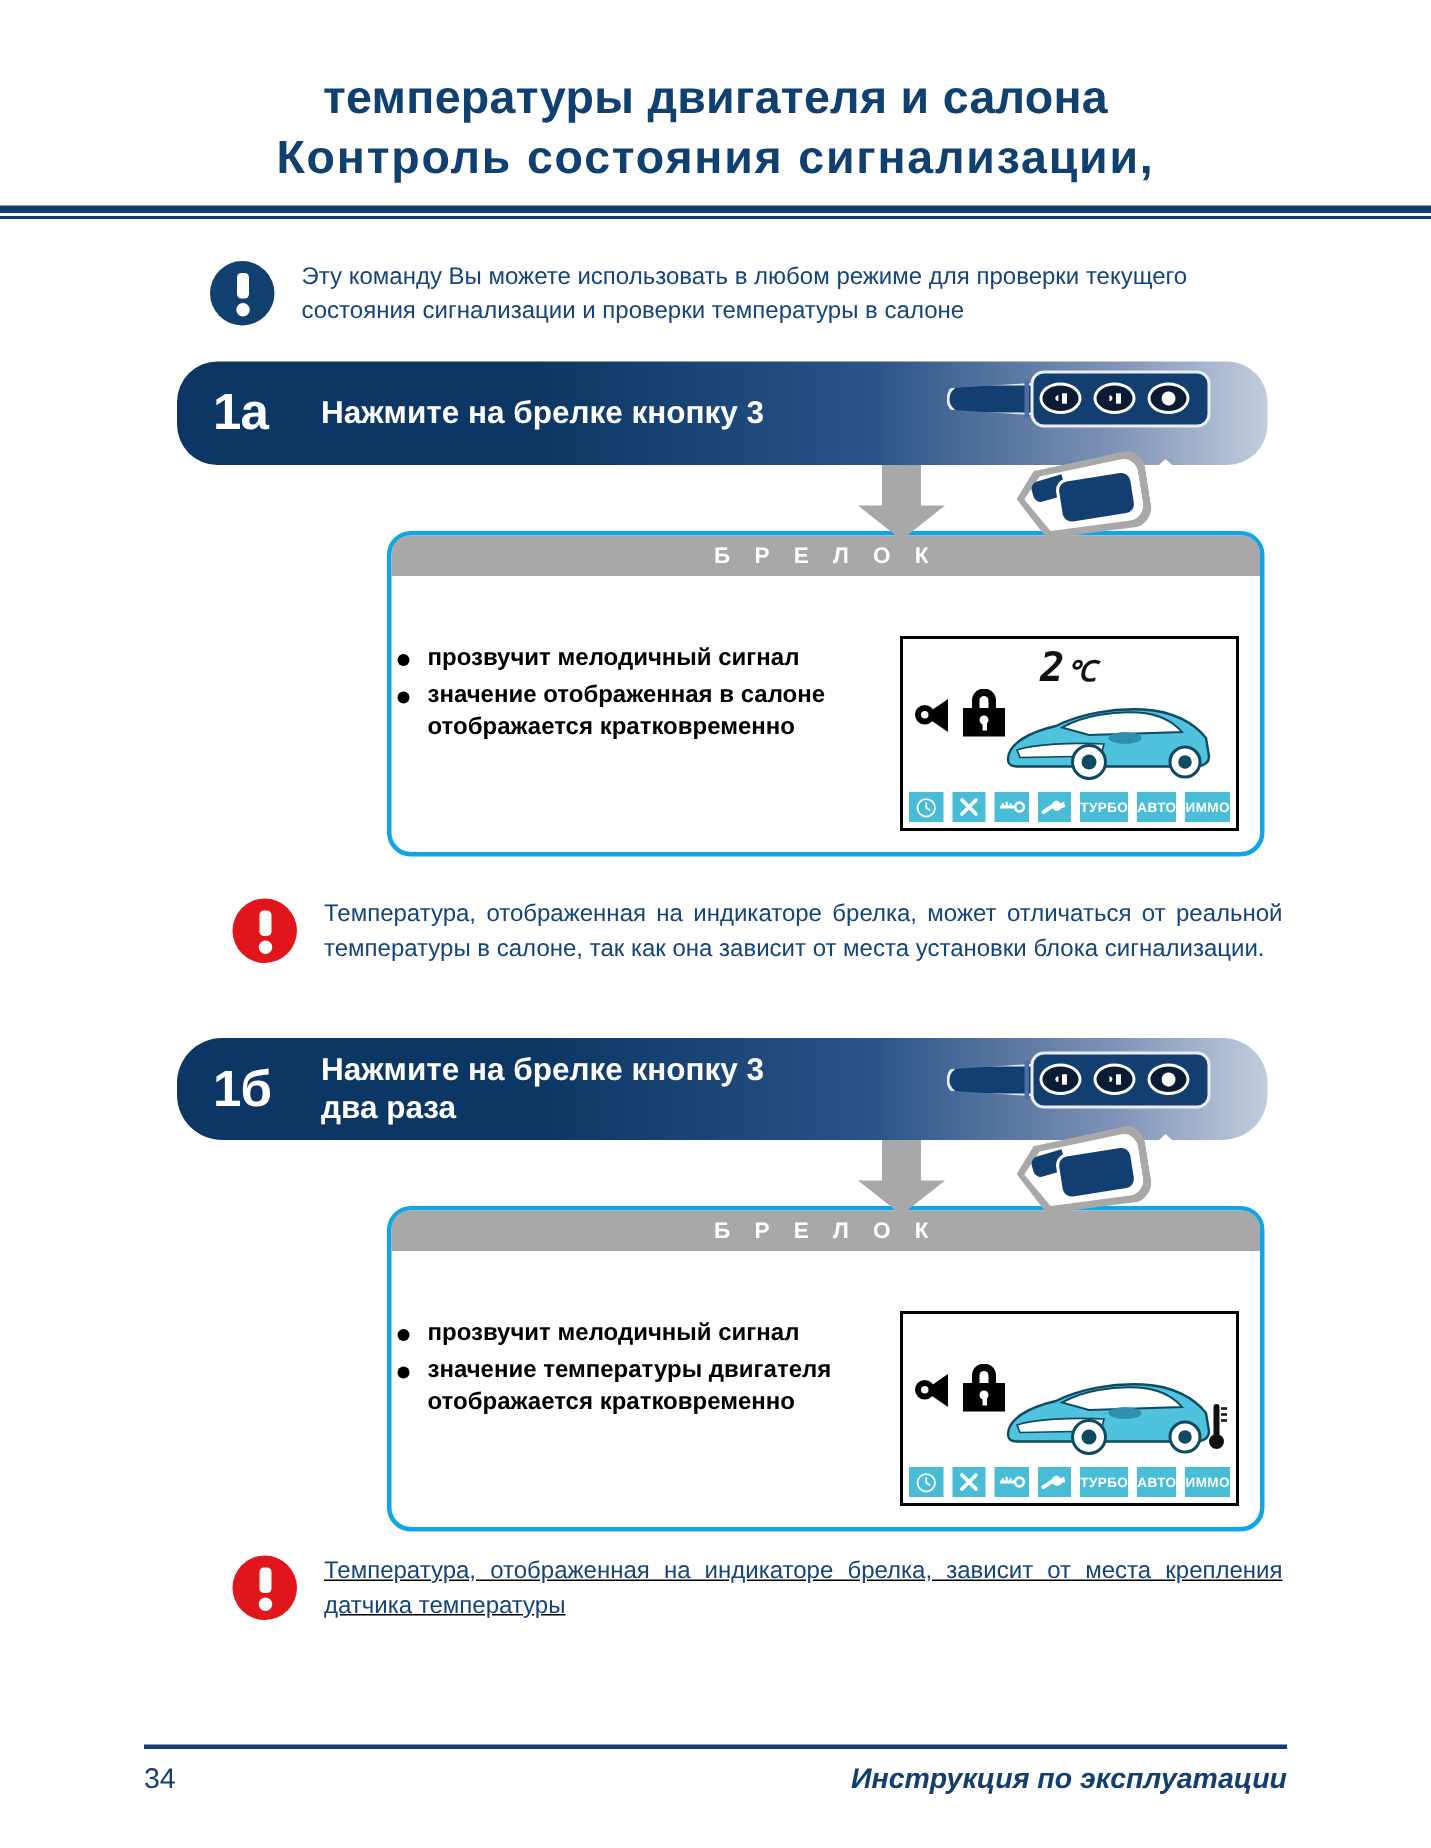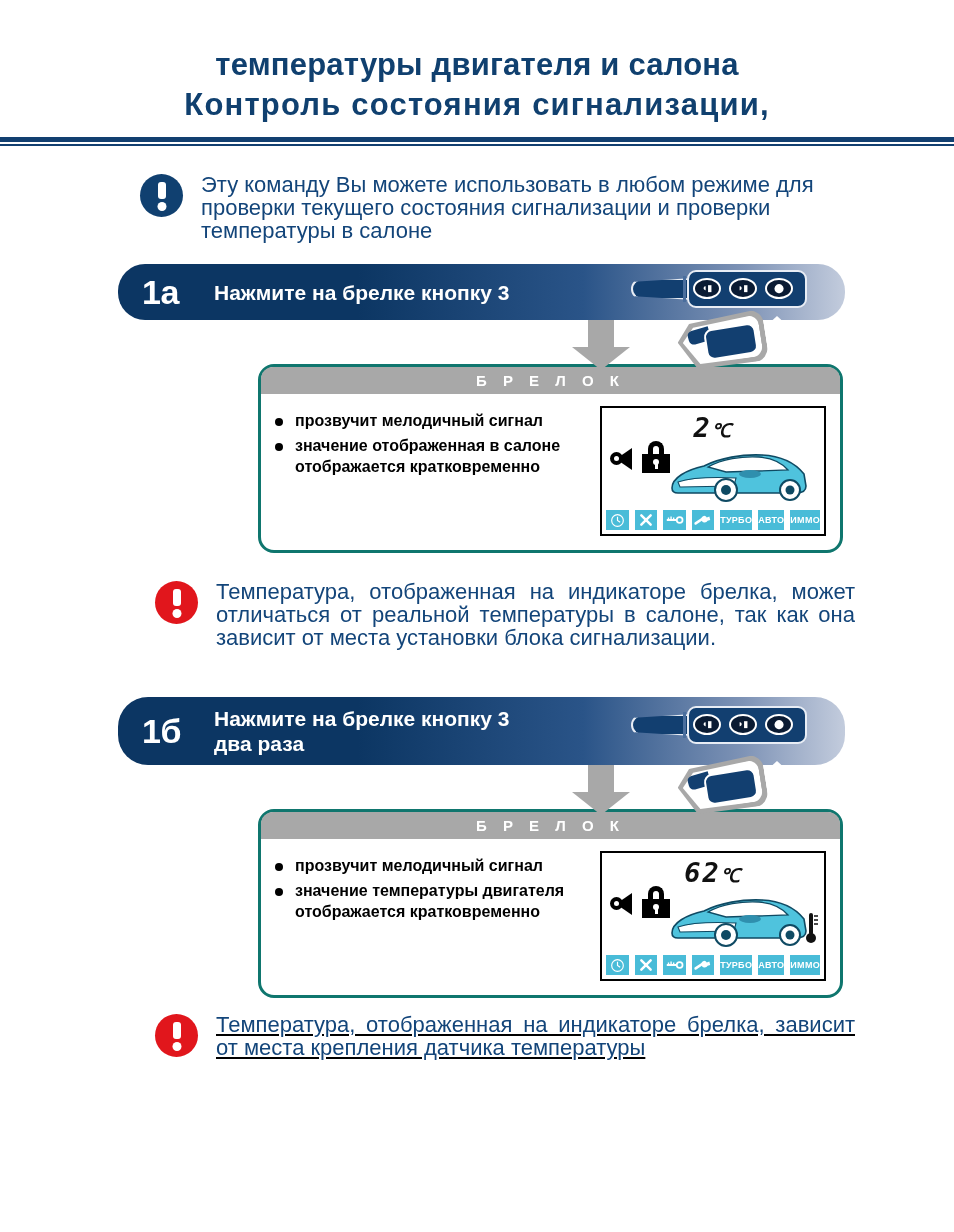--- a/index.html
+++ b/index.html
@@ -40,32 +40,32 @@
     content:""; position:absolute; left:50%; top:8px;
     transform: translateX(-50%);
     width: 8px; height: 17px; border-radius: 3px; background: #fff;
   }
   .badge-excl::after {
     content:""; position:absolute; left:50%; top:28px;
     transform: translateX(-50%);
     width: 9px; height: 9px; border-radius: 50%; background: #fff;
   }
   .note-text {
-    color: #13457a; font-size: 22px; line-height: 23px;
+    color: #13457a; font-size: 16px; line-height: 23px;
     padding-top: 1px;
   }
   .note.red { margin: 0 0 0 155px; width: 700px; }
   .note.red .note-text { text-align: justify; }
 
   
   .step-zone { position: relative; margin-top: 22px; }
   .banner {
     position: relative;
     margin: 0 0 0 118px;
-    width: 727px; height: 56px;
+    width: 727px; height: 69px;
     border-radius: 27px;
     background: linear-gradient(to right, #0c3663 0%, #0c3663 33%, #2a5488 64%, #7e93b6 86%, #c3ccdd 100%);
     display: flex; align-items: center;
     overflow: visible;
   }
   .banner.tall { height: 68px; border-radius: 30px; }
   .banner .step-num {
     color: #fff; font-weight: bold; font-size: 34px;
     margin-left: 24px; width: 72px; letter-spacing: -.5px;
   }
@@ -141,30 +141,30 @@
     transform: rotate(-9deg);
   }
   .fob-badge .nub {
     position:absolute; left: 10px; top: 14px; width: 22px; height: 14px;
     background:#123f70; transform: rotate(-16deg); border-radius: 5px 0 0 5px;
   }
 
   
   .card {
     margin-left: 258px; width: 585px;
-    border: 3px solid #0f766e; border-radius: 16px;
+    border: 3px solid #0ea5e9; border-radius: 16px;
     background: #fff; padding: 0 0 14px 0;
     margin-top: -6px;
   }
   .card-head {
     background: #a8a8a8; color: #fff; font-weight: bold; font-size: 15px;
     letter-spacing: 6px; text-align: center; padding: 5px 0 5px 0;
     border-radius: 12px 12px 0 0;
   }
-  .card-body { display: flex; padding: 12px 14px 0 14px; gap: 10px; }
+  .card-body { display: flex; padding: 12px 14px 0 4px; gap: 10px; margin-top: 28px; }
   .bullets { flex: 1 1 auto; padding-top: 4px; }
   .bullet { display: flex; gap: 12px; margin-bottom: 4px; }
   .bullet .dot {
     flex: 0 0 auto; width: 8px; height: 8px; border-radius: 50%;
     background: #000; margin-top: 8px;
   }
   .bullet .txt { font-size: 16px; font-weight: bold; color: #000; line-height: 21px; }
 
   
   .lcd {
@@ -422,23 +422,20 @@
             <div class="dot"></div>
             <div class="txt">прозвучит мелодичный сигнал</div>
           </div>
           <div class="bullet">
             <div class="dot"></div>
             <div class="txt">значение температуры двигателя отображается кратковременно</div>
           </div>
         </div>
 
         <div class="lcd">
-          <div class="temp">
-            <span>62</span><span class="unit">℃</span>
-          </div>
           <div class="speaker">
             <div class="cone"></div>
               <div class="cap"></div>
               <div class="cap2"></div>
           </div>
           <div class="lock">
             <div class="shackle"></div>
               <div class="bodyb"></div>
               <div class="kh"></div>
               <div class="kh2"></div>
@@ -495,14 +492,21 @@
         </div>
       </div>
     </div>
 
     <div class="note red" style="margin-top:14px;text-decoration:underline;">
       <div class="badge-excl red"></div>
       <div class="note-text">Температура, отображенная на индикаторе брелка, зависит от места крепления датчика температуры</div>
     </div>
   </div>
 
+  <div class="footer">
+    <div class="line"></div>
+    <div class="row">
+      <div class="pg">34</div>
+      <div class="lbl">Инструкция по эксплуатации</div>
+    </div>
+  </div>
 
 </div>
 
 </body></html>

